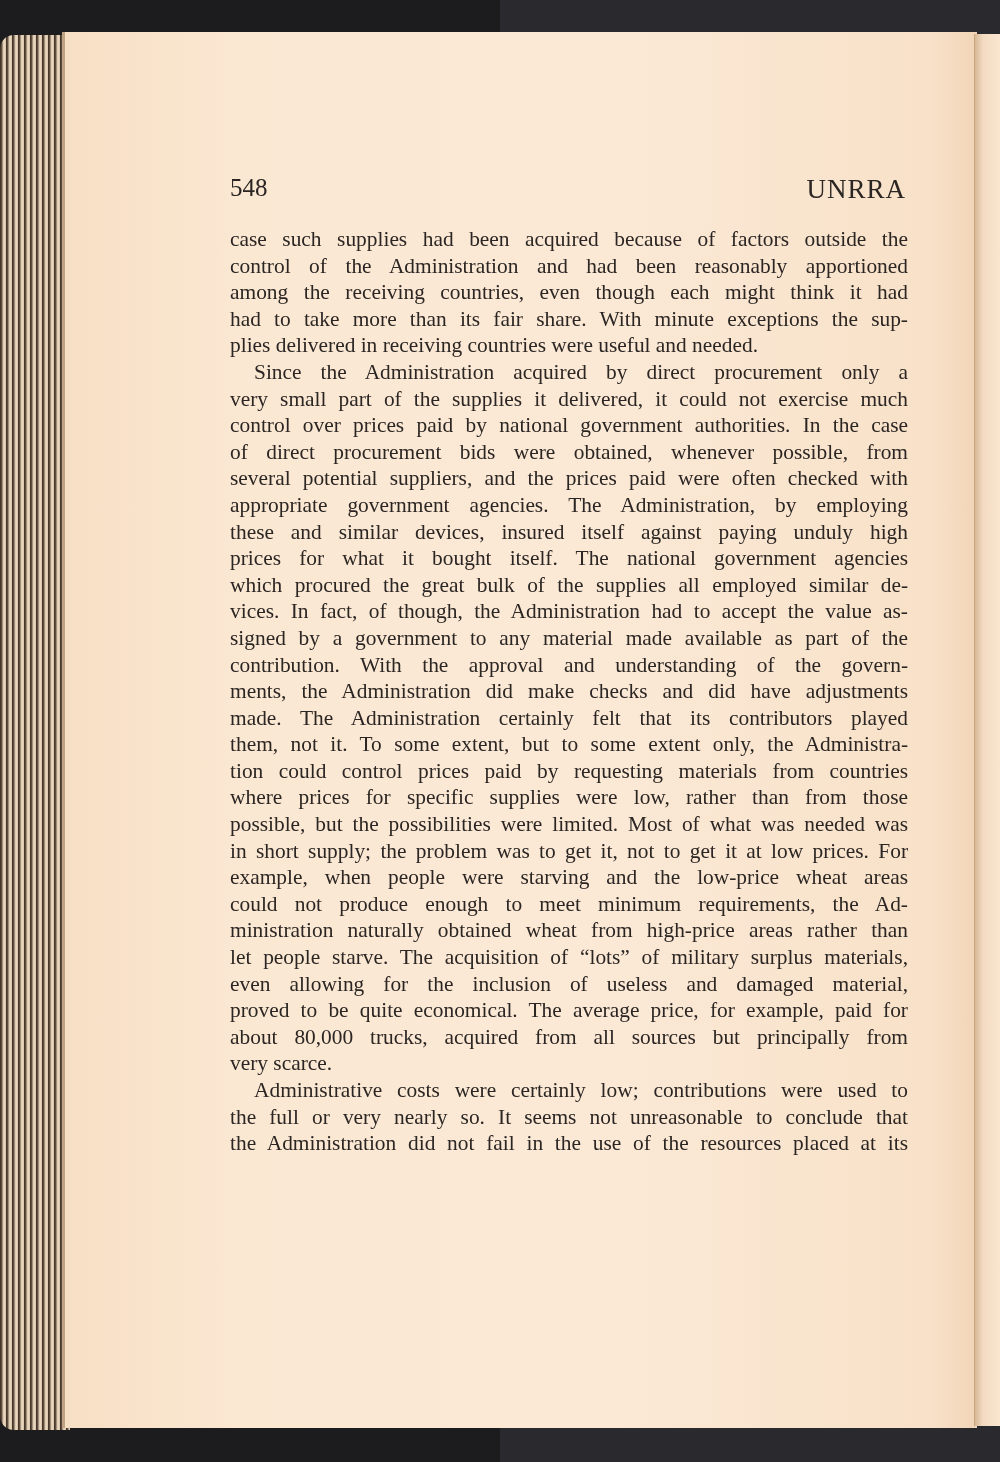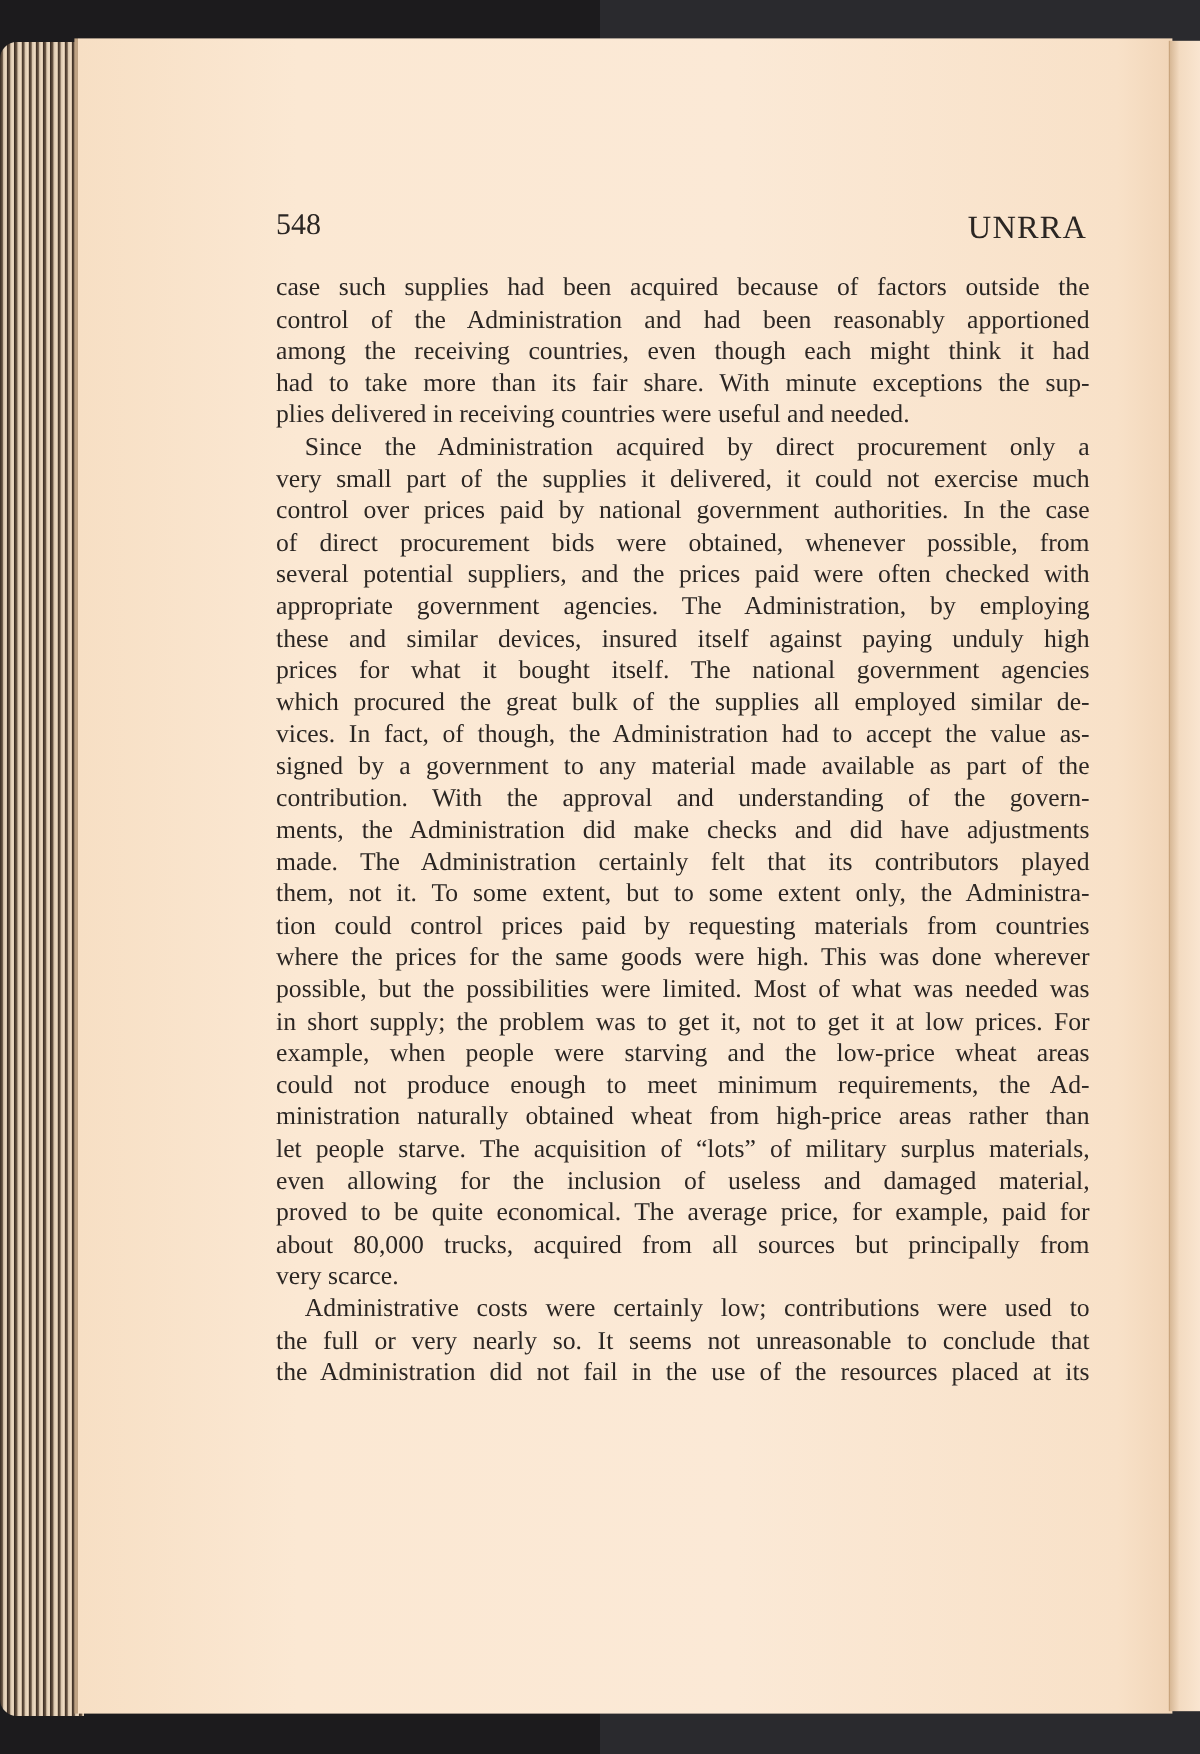--- a/index.html
+++ b/index.html
@@ -66,21 +66,21 @@
     <span class="line">these and similar devices, insured itself against paying unduly high</span>
     <span class="line">prices for what it bought itself. The national government agencies</span>
     <span class="line">which procured the great bulk of the supplies all employed similar de-</span>
     <span class="line">vices. In fact, of though, the Administration had to accept the value as-</span>
     <span class="line">signed by a government to any material made available as part of the</span>
     <span class="line">contribution. With the approval and understanding of the govern-</span>
     <span class="line">ments, the Administration did make checks and did have adjustments</span>
     <span class="line">made. The Administration certainly felt that its contributors played</span>
     <span class="line">them, not it. To some extent, but to some extent only, the Administra-</span>
     <span class="line">tion could control prices paid by requesting materials from countries</span>
-    <span class="line">where the prices for the same goods were high. This was done wherever</span>
+    <span class="line">where prices for specific supplies were low, rather than from those</span>
     <span class="line">possible, but the possibilities were limited. Most of what was needed was</span>
     <span class="line">in short supply; the problem was to get it, not to get it at low prices. For</span>
     <span class="line">example, when people were starving and the low-price wheat areas</span>
     <span class="line">could not produce enough to meet minimum requirements, the Ad-</span>
     <span class="line">ministration naturally obtained wheat from high-price areas rather than</span>
     <span class="line">let people starve. The acquisition of “lots” of military surplus materials,</span>
     <span class="line">even allowing for the inclusion of useless and damaged material,</span>
     <span class="line">proved to be quite economical. The average price, for example, paid for</span>
     <span class="line">about 80,000 trucks, acquired from all sources but principally from</span>
     <span class="line last">very scarce.</span>

